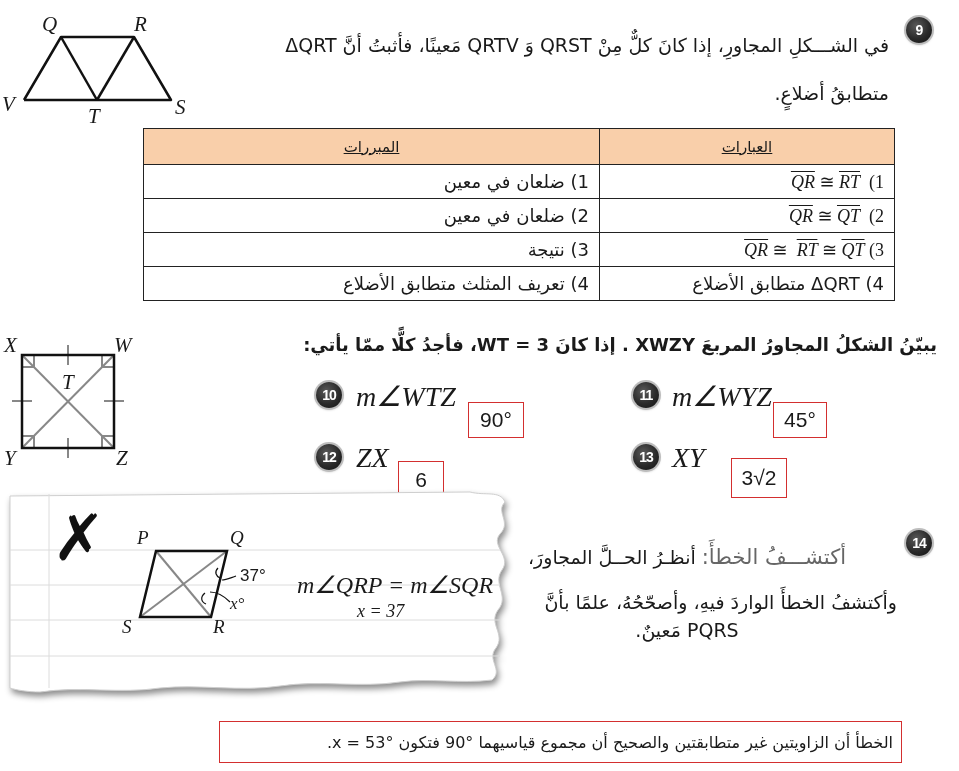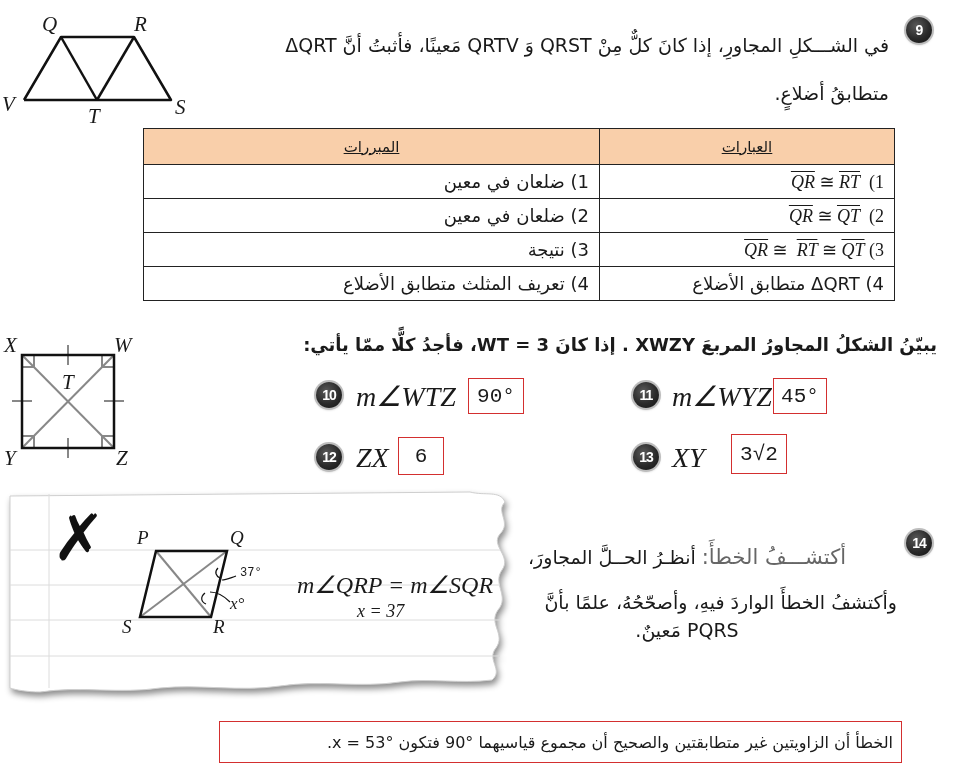--- a/index.html
+++ b/index.html
@@ -18,22 +18,22 @@
   .vlabel { position:absolute; font-family:"Liberation Serif", serif; font-style:italic; font-size:21px; }
 
   table.proof { position:absolute; left:143px; top:128px; width:752px; border-collapse:collapse;
                 direction:rtl; font-family:"Liberation Serif", serif; font-size:18px; }
   table.proof th { background:#f9cfaa; font-weight:normal; height:33px; border:1.5px solid #222;
                    font-family:"DejaVu Sans", sans-serif; font-size:15px;text-decoration:underline; }
   table.proof td { height:33px; border:1.5px solid #222; padding:0 10px; text-align:right; }
   table.proof td.stmt { width:274px; }
   .ov { text-decoration:overline; }
 
-  .ansbox { position:absolute; border:1.5px solid #d32f2f; font-family:Liberation Mono, monospace;
-            font-size:21px; display:flex; align-items:center; justify-content:center; }
+  .ansbox { position:absolute; border:1.5px solid #d32f2f; font-family:Liberation Sans, sans-serif;
+            font-size:21px; display:flex; align-items:center; justify-content:center;margin-top:24px; }
   .qlabel { position:absolute; font-family:"Liberation Serif", serif; font-style:italic; font-size:28px; }
   .errbox { position:absolute; left:219px; top:721px; width:683px; height:42px; border:1.5px solid #d32f2f;
             direction:rtl; font-family:"DejaVu Sans", sans-serif; font-size:16px; display:flex; align-items:center;
             padding:0 8px; box-sizing:border-box; }
 </style>
 </head>
 <body>
 
 <svg class="abs" style="left:0;top:0" width="200" height="130">
   <g stroke="#111" stroke-width="2.5" fill="none" stroke-linejoin="round">
@@ -152,21 +152,21 @@
   <polygon points="26,11 97,11 81,77 10,77" fill="none" stroke="#111" stroke-width="2.5"></polygon>
   <path d="M88,28 C84,32 86,36 90,38" fill="none" stroke="#111" stroke-width="1.2"></path>
   <path d="M92,40 C96,40 100,38 106,36" fill="none" stroke="#111" stroke-width="1.2"></path>
   <path d="M75,53 C70,57 71,62 76,64" fill="none" stroke="#111" stroke-width="1.2"></path>
   <path d="M80,52 C88,52 94,56 100,62" fill="none" stroke="#111" stroke-width="1.2"></path>
 </svg>
 <span class="vlabel" style="left:137px;top:527px;font-size:19px">P</span>
 <span class="vlabel" style="left:230px;top:527px;font-size:19px">Q</span>
 <span class="vlabel" style="left:122px;top:616px;font-size:19px">S</span>
 <span class="vlabel" style="left:213px;top:616px;font-size:19px">R</span>
-<span class="abs" style="left:240px;top:566px;font-family:Liberation Mono, monospace;font-size:12px">37°</span>
+<span class="abs" style="left:240px;top:566px;font-family:Liberation Sans, sans-serif;font-size:17px">37°</span>
 <span class="abs math" style="left:230px;top:594px;font-size:17px">x°</span>
 <span class="abs math" style="left:297px;top:571px;font-size:24px">m∠QRP = m∠SQR</span>
 <span class="abs math" style="left:357px;top:601px;font-size:18px">x = 37</span>
 
 <div class="badge" style="left:906px;top:530px">14</div>
 <div class="abs ar q-text" style="right:62px;top:522px;width:420px;text-align:center;white-space:nowrap">
   <span style="color:#666;font-size:21px">أكتشـــفُ الخطأَ:</span>
   <span>أنظـرُ الحــلَّ المجاورَ،</span>
 </div>
 <div class="abs ar q-text" style="right:62px;top:567px;width:420px;text-align:right">وأكتشفُ الخطأَ الواردَ فيهِ، وأصحّحُهُ، علمًا بأنَّ</div>

